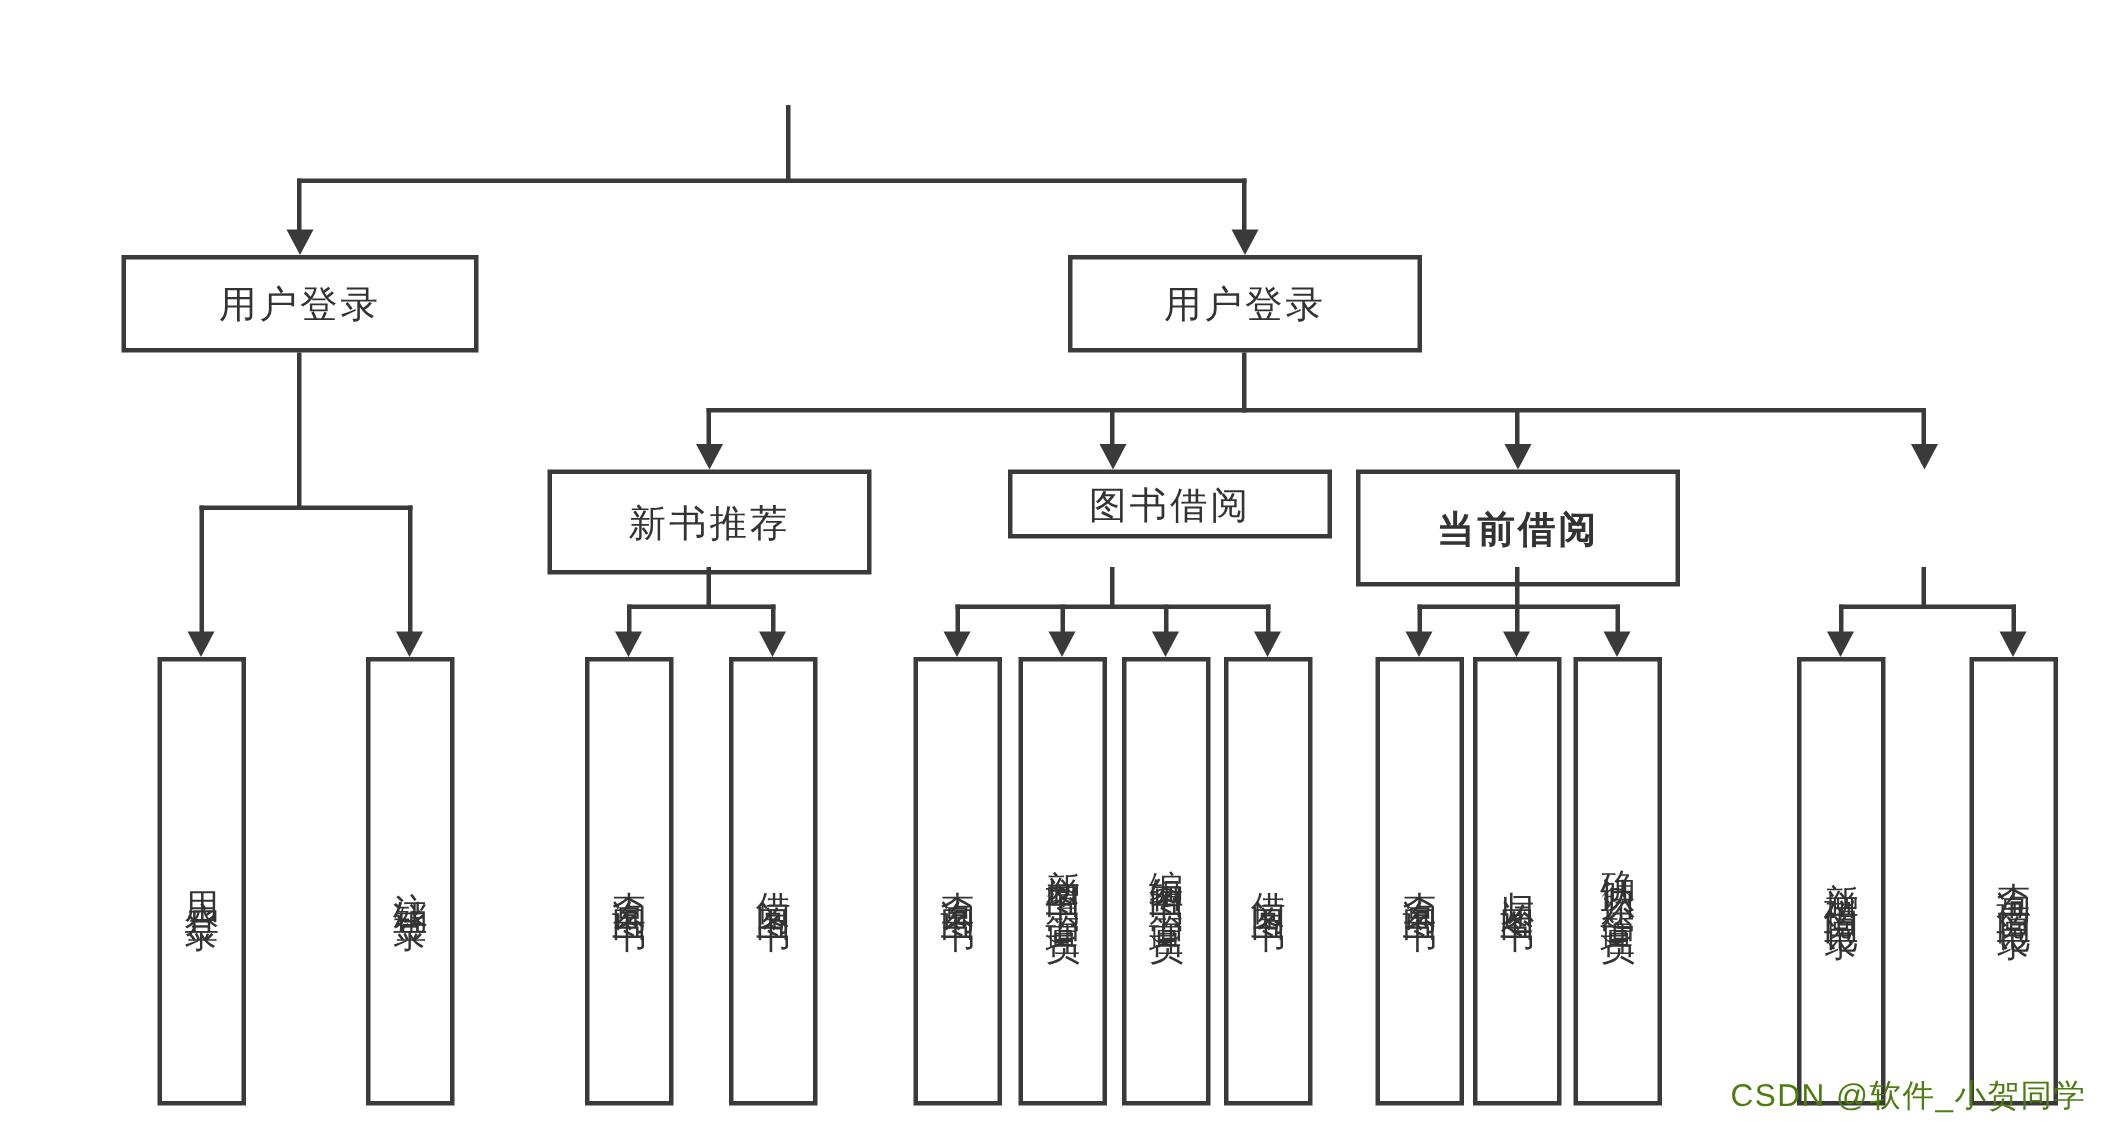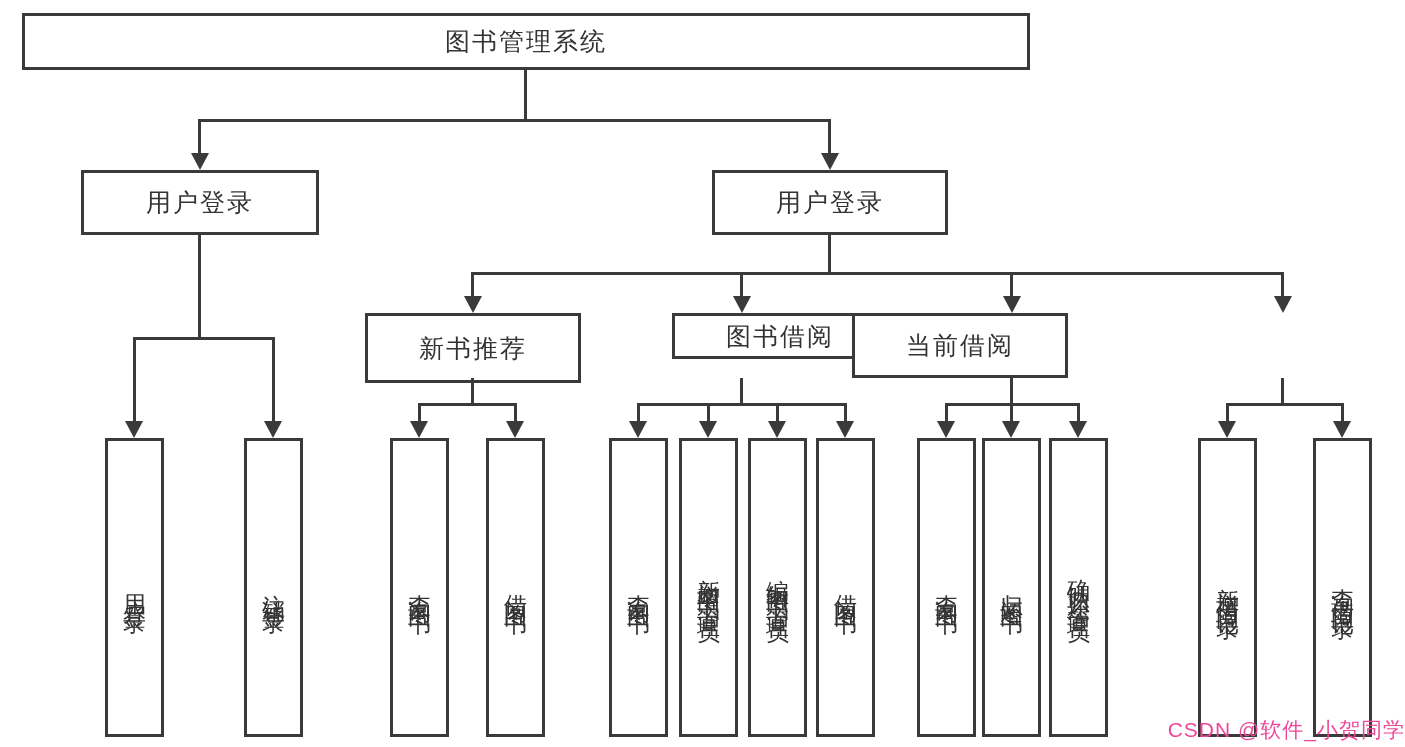--- a/index.html
+++ b/index.html
@@ -54,35 +54,32 @@
     position: absolute;
     width: 0;
     height: 0;
     border-left: 9px solid transparent;
     border-right: 9px solid transparent;
     border-top: 17px solid #3a3a3a;
   }
   .watermark {
     position: absolute;
     top: 716px;
-    right: 0;
+    right: 14px;
     font-size: 21px;
-    color: #ec4899;
+    color: #4d7c0f;
     letter-spacing: 1px;
     white-space: nowrap;
   }
 </style>
 </head>
 <body>
 
 <div class="canvas">
 
-  <div class="node hnode" style="left:22px; top:13px; width:1008px; height:57px;">
-    <span>图书管理系统</span>
-  </div>
 
   <div class="vline" style="left:524px; top:70px; height:50px;"></div>
   <div class="hline" style="left:198px; top:119px; width:633px;"></div>
   <div class="vline" style="left:198px; top:119px; height:36px;"></div>
   <div class="arrow" style="left:191px; top:153px;"></div>
   <div class="vline" style="left:828px; top:119px; height:36px;"></div>
   <div class="arrow" style="left:821px; top:153px;"></div>
 
   <div class="node hnode" style="left:81px; top:170px; width:238px; height:65px;">
     <span>用户登录</span>
@@ -108,21 +105,21 @@
   <div class="arrow" style="left:1003px; top:296px;"></div>
   <div class="vline" style="left:1281px; top:272px; height:26px;"></div>
   <div class="arrow" style="left:1274px; top:296px;"></div>
 
   <div class="node hnode" style="left:365px; top:313px; width:216px; height:70px;">
     <span>新书推荐</span>
   </div>
   <div class="node hnode" style="left:672px; top:313px; width:216px; height:46px;">
     <span>图书借阅</span>
   </div>
-  <div class="node hnode" style="left:852px; top:313px; width:216px; height:65px;">
+  <div class="node hnode" style="left:904px; top:313px; width:216px; height:78px;font-weight:bold;">
     <span>当前借阅</span>
   </div>
 
   <div class="vline" style="left:471px; top:378px; height:27px;"></div>
   <div class="hline" style="left:418px; top:403px; width:99px;"></div>
   <div class="vline" style="left:418px; top:403px; height:20px;"></div>
   <div class="arrow" style="left:410px; top:421px;"></div>
   <div class="vline" style="left:514px; top:403px; height:20px;"></div>
   <div class="arrow" style="left:506px; top:421px;"></div>
 

